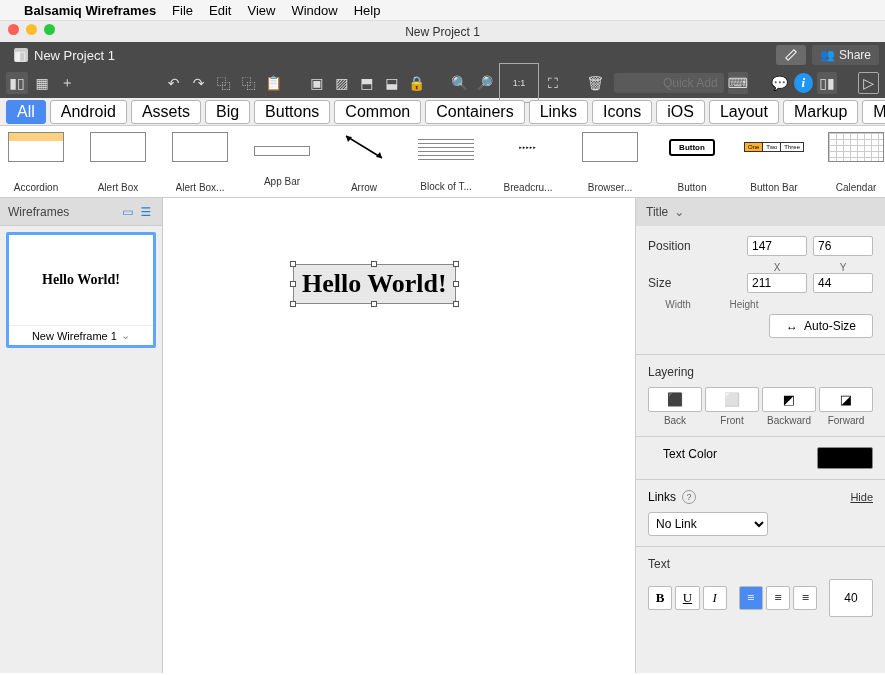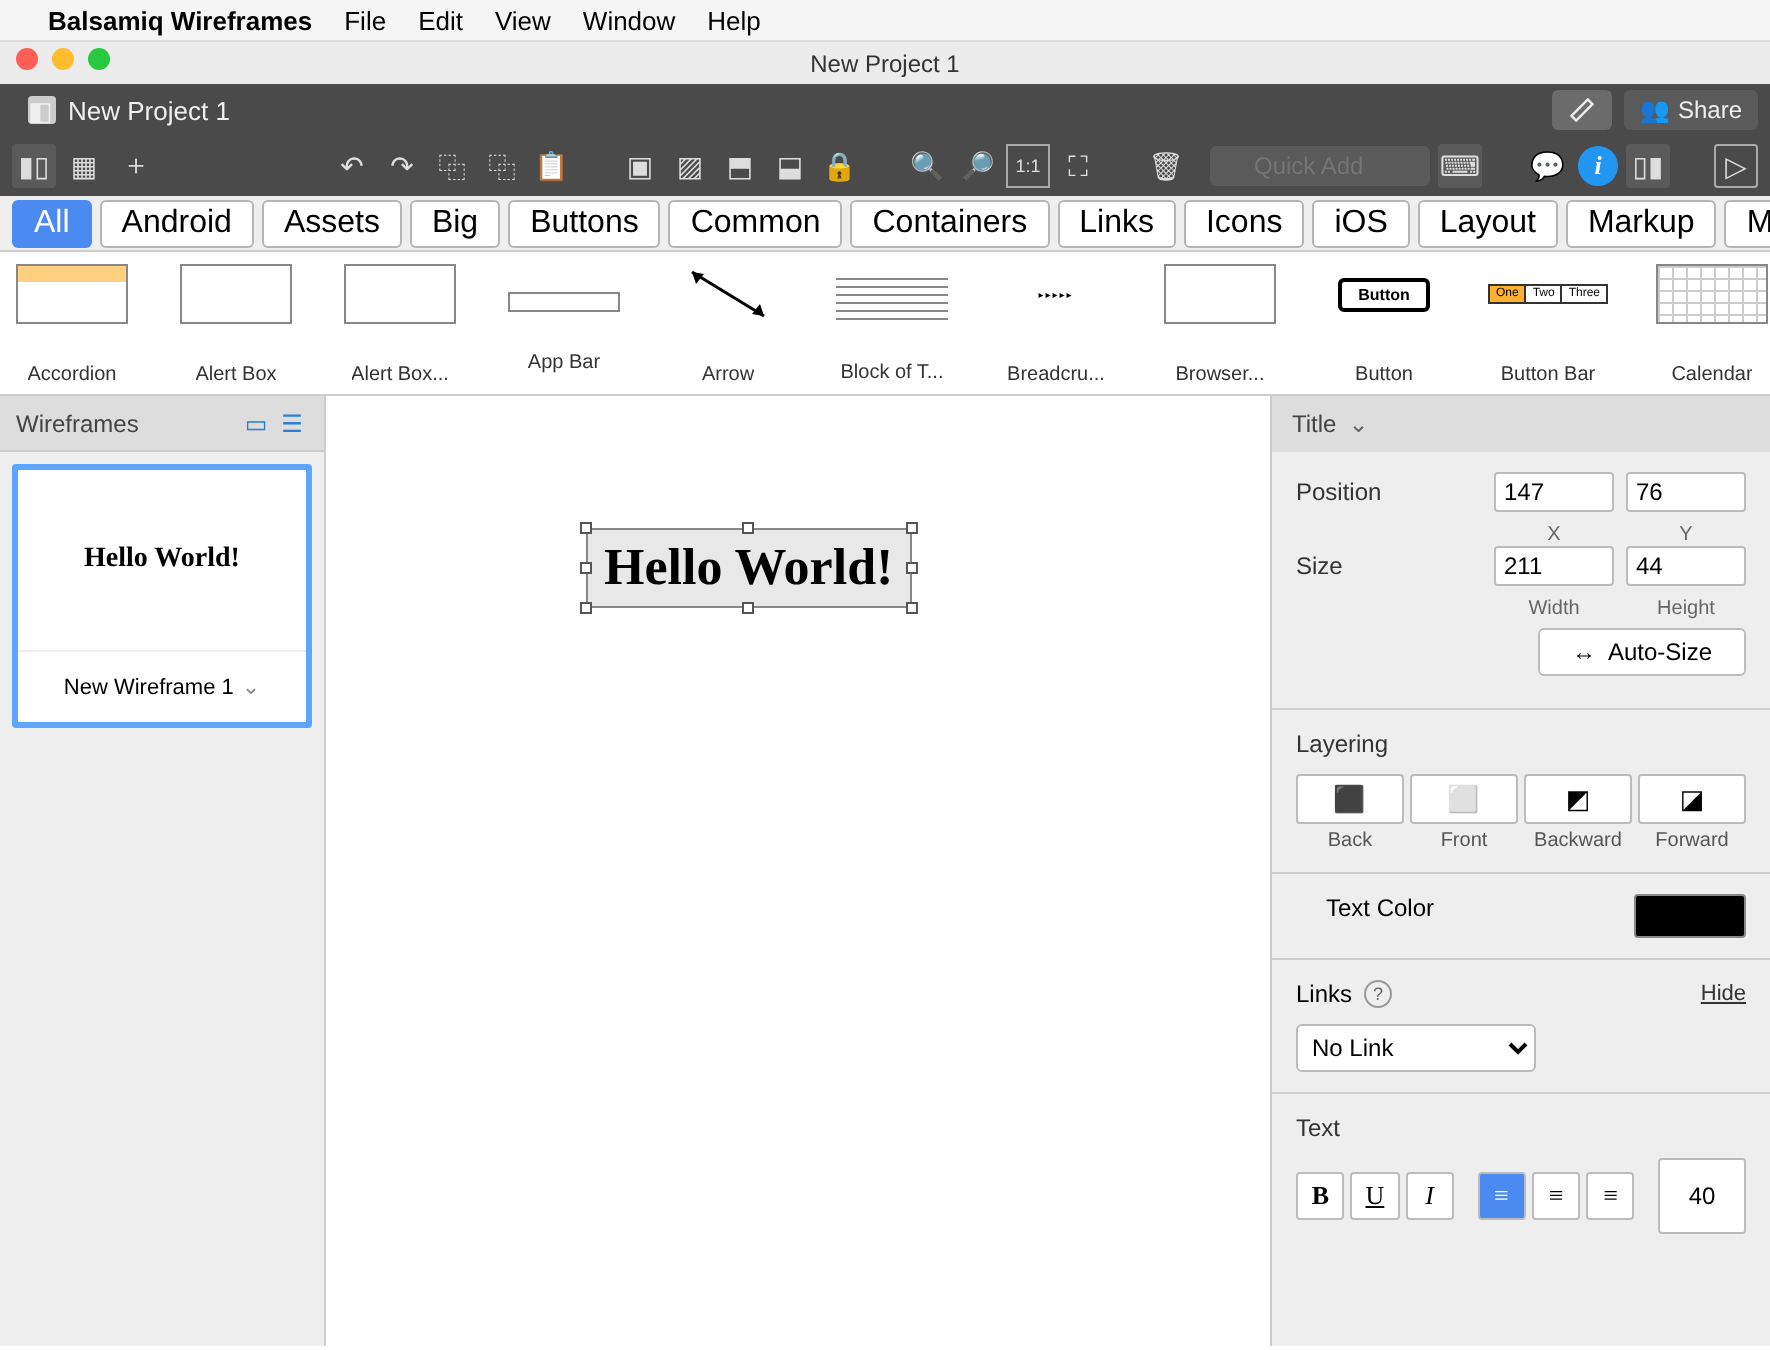--- a/index.html
+++ b/index.html
@@ -27,21 +27,21 @@
 .tab .proj-icon { width: 14px; height: 14px; background: #ccc; border-radius: 2px; display: inline-block; }
 .tabbar-right { margin-left: auto; display: flex; gap: 6px; align-items: center; padding-right: 6px; }
 .tabbar-btn { background: #5a5a5a; color: #eee; border: none; border-radius: 3px; padding: 3px 8px; display: flex; align-items: center; gap: 4px; font-size: 12px; }
 .edit-drop { background: #6b6b6b; width: 30px; height: 20px; border-radius: 3px; display: flex; align-items: center; justify-content: center; }
 
 
 .toolbar { height: 30px; background: #4a4a4a; display: flex; align-items: center; padding: 0 6px; gap: 4px; }
 .tool-group { display: flex; gap: 3px; align-items: center; }
 .tool-sep { width: 14px; }
 .tool-icon { width: 22px; height: 22px; display: flex; align-items: center; justify-content: center; color: #ddd; font-size: 14px; cursor: pointer; }
-.search-box { background: #5a5a5a; border: none; border-radius: 3px; color: #eee; padding: 3px 18px 3px 22px; width: 110px; font-size: 12px; position: relative; }
+.search-box { background: #5a5a5a; border: none; border-radius: 3px; color: #eee; padding: 3px 6px 3px 22px; width: 110px; font-size: 12px; position: relative; text-align: right; }
 .search-wrap { position: relative; }
 .search-wrap::before { content: "🔍"; position: absolute; left: 5px; top: 2px; font-size: 11px; filter: grayscale(1) brightness(1.6); }
 .info-btn { width: 20px; height: 20px; background: #2196f3; border-radius: 50%; color: #fff; display: flex; align-items: center; justify-content: center; font-weight: bold; font-style: italic; font-family: serif; font-size: 13px; }
 
 
 .catbar { height: 28px; background: #eee; display: flex; align-items: center; padding: 0 6px; gap: 4px; border-bottom: 1px solid #ccc; }
 .cat-btn { background: #fff; border: 1px solid #b5b5b5; border-radius: 3px; padding: 2px 10px; font-size: 16px; cursor: pointer; }
 .cat-btn.active { background: #4b8af1; color: #fff; border-color: #4b8af1; }
 
 
@@ -65,21 +65,21 @@
 
 
 .leftpanel { width: 163px; background: #eee; border-right: 1px solid #ccc; display: flex; flex-direction: column; }
 .leftpanel-header { height: 28px; background: #ddd; display: flex; align-items: center; justify-content: space-between; padding: 0 8px; font-size: 12px; border-bottom: 1px solid #ccc; color: #444; }
 .lp-icons { display: flex; gap: 2px; }
 .lp-icon { width: 16px; height: 16px; display: flex; align-items: center; justify-content: center; color: #2a7ed6; }
 .wf-thumb-wrap { padding: 6px; }
 .wf-thumb { background: #fff; border: 3px solid #5ca6ff; border-radius: 2px; }
 .wf-thumb-canvas { height: 90px; display: flex; align-items: center; justify-content: center; }
 .wf-thumb-canvas span { font-family: "Comic Sans MS", cursive; font-weight: bold; font-size: 14px; }
-.wf-thumb-label { background: #fff; border-top: 1px solid #eee; height: 36px; display: flex; align-items: center; justify-content: center; gap: 4px; font-size: 11px; }
+.wf-thumb-label { background: #fff; border-top: 1px solid #eee; height: 20px; display: flex; align-items: center; justify-content: center; gap: 4px; font-size: 11px; }
 
 
 .canvas { flex: 1; background: #fff; position: relative; }
 .selected-title { position: absolute; left: 130px; top: 66px; border: 1px solid #888; background: #e8e8e8; padding: 4px 8px; }
 .selected-title span { font-family: "Comic Sans MS", cursive; font-weight: bold; font-size: 26px; }
 .sel-handle { position: absolute; width: 6px; height: 6px; background: #fff; border: 1px solid #555; }
 .sel-h1 { top: -4px; left: -4px; } .sel-h2 { top: -4px; right: -4px; }
 .sel-h3 { bottom: -4px; left: -4px; } .sel-h4 { bottom: -4px; right: -4px; }
 .sel-h5 { top: -4px; left: 50%; margin-left: -3px; }
 .sel-h6 { bottom: -4px; left: 50%; margin-left: -3px; }
@@ -171,21 +171,21 @@
     <div class="tool-icon">▣</div>
     <div class="tool-icon">▨</div>
     <div class="tool-icon">⬒</div>
     <div class="tool-icon">⬓</div>
     <div class="tool-icon">🔒</div>
   </div>
   <div class="tool-sep"></div>
   <div class="tool-group">
     <div class="tool-icon">🔍</div>
     <div class="tool-icon">🔎</div>
-    <div class="tool-icon" style="border:1px solid #aaa;font-size:9px;padding:1px;">1:1</div>
+    <div class="tool-icon" style="border:1px solid #aaa;font-size:9px;padding:19px;">1:1</div>
     <div class="tool-icon">⛶</div>
   </div>
   <div class="tool-sep"></div>
   <div class="tool-icon">🗑</div>
   <div style="flex:1"></div>
   <div class="search-wrap">
     <input class="search-box" placeholder="Quick Add" style="">
   </div>
   <div class="tool-icon" style="background:#5a5a5a;border-radius:2px;">⌨</div>
   <div class="tool-sep"></div>
@@ -330,21 +330,21 @@
       <div class="rp-sublabels" style="margin-left:0;justify-content:flex-end;">
         <span>X</span>
         <span>Y</span>
       </div>
       <div class="rp-row">
         <span class="rp-label">Size</span>
         <div style="flex:1"></div>
         <input class="rp-input" value="211" style="">
         <input class="rp-input" value="44" style="">
       </div>
-      <div class="rp-sublabels" style="margin-left:0;justify-content:flex-end;">
+      <div class="rp-sublabels" style="margin-left:0;justify-content:flex-start;">
         <span>Width</span>
         <span>Height</span>
       </div>
       <div class="rp-row" style="justify-content:flex-end;margin-top:4px;">
         <button class="rp-btn">
             <span>↔</span>
             <span>Auto-Size</span>
           </button>
       </div>
     </div>

